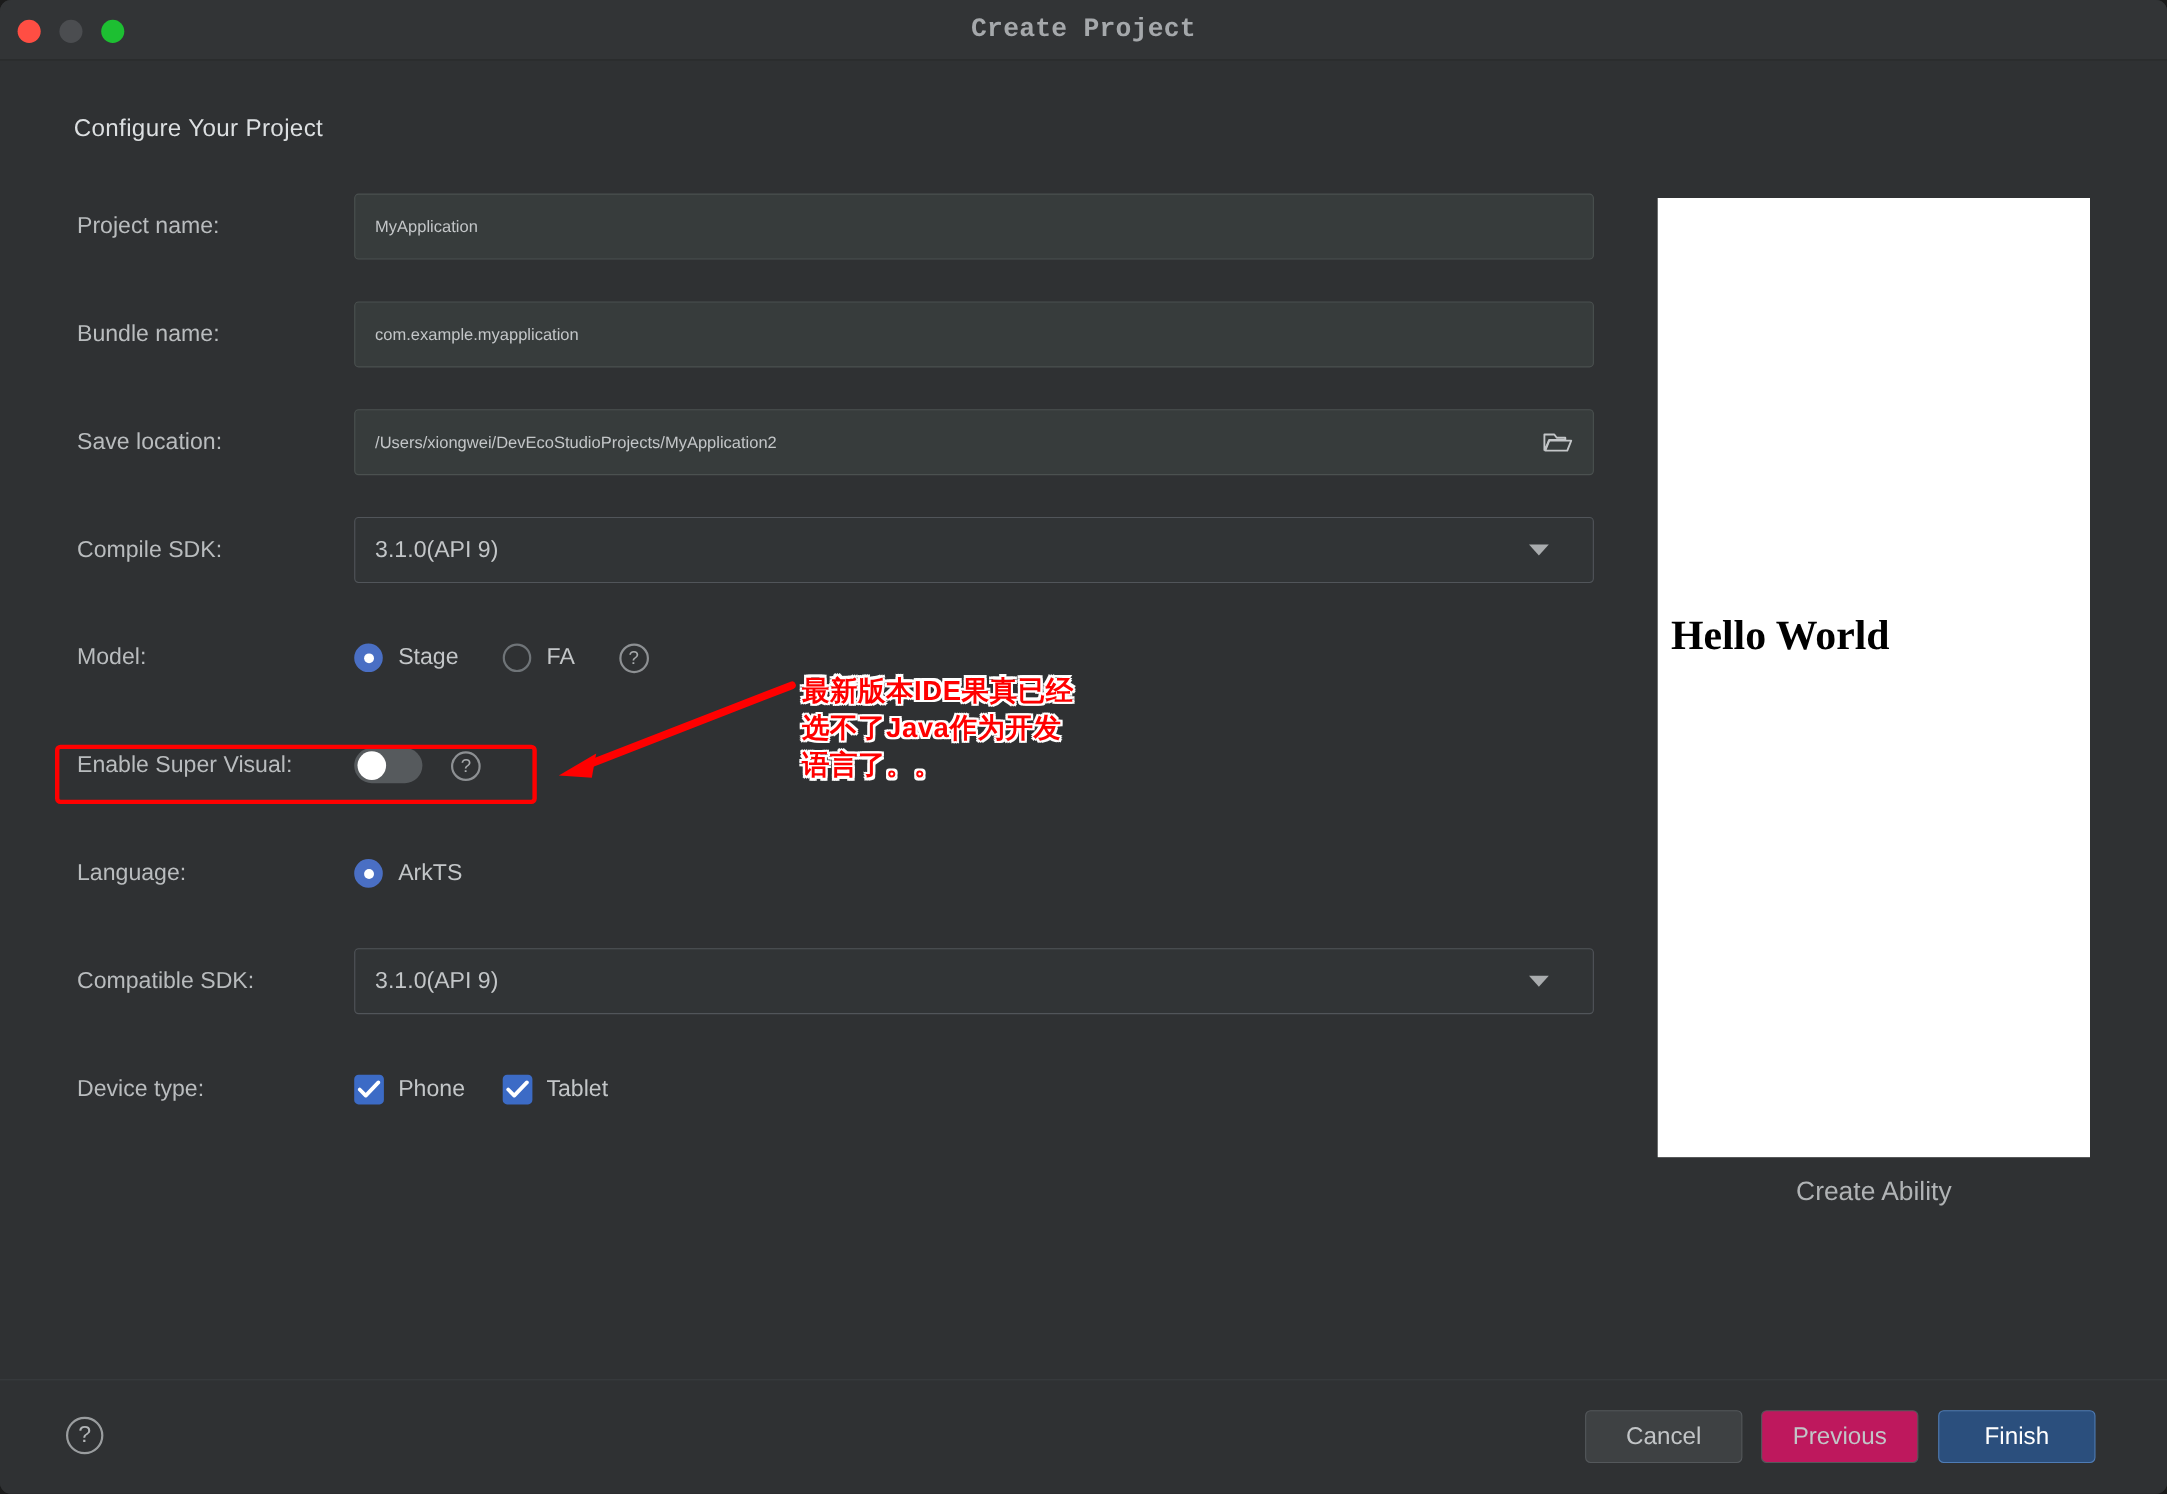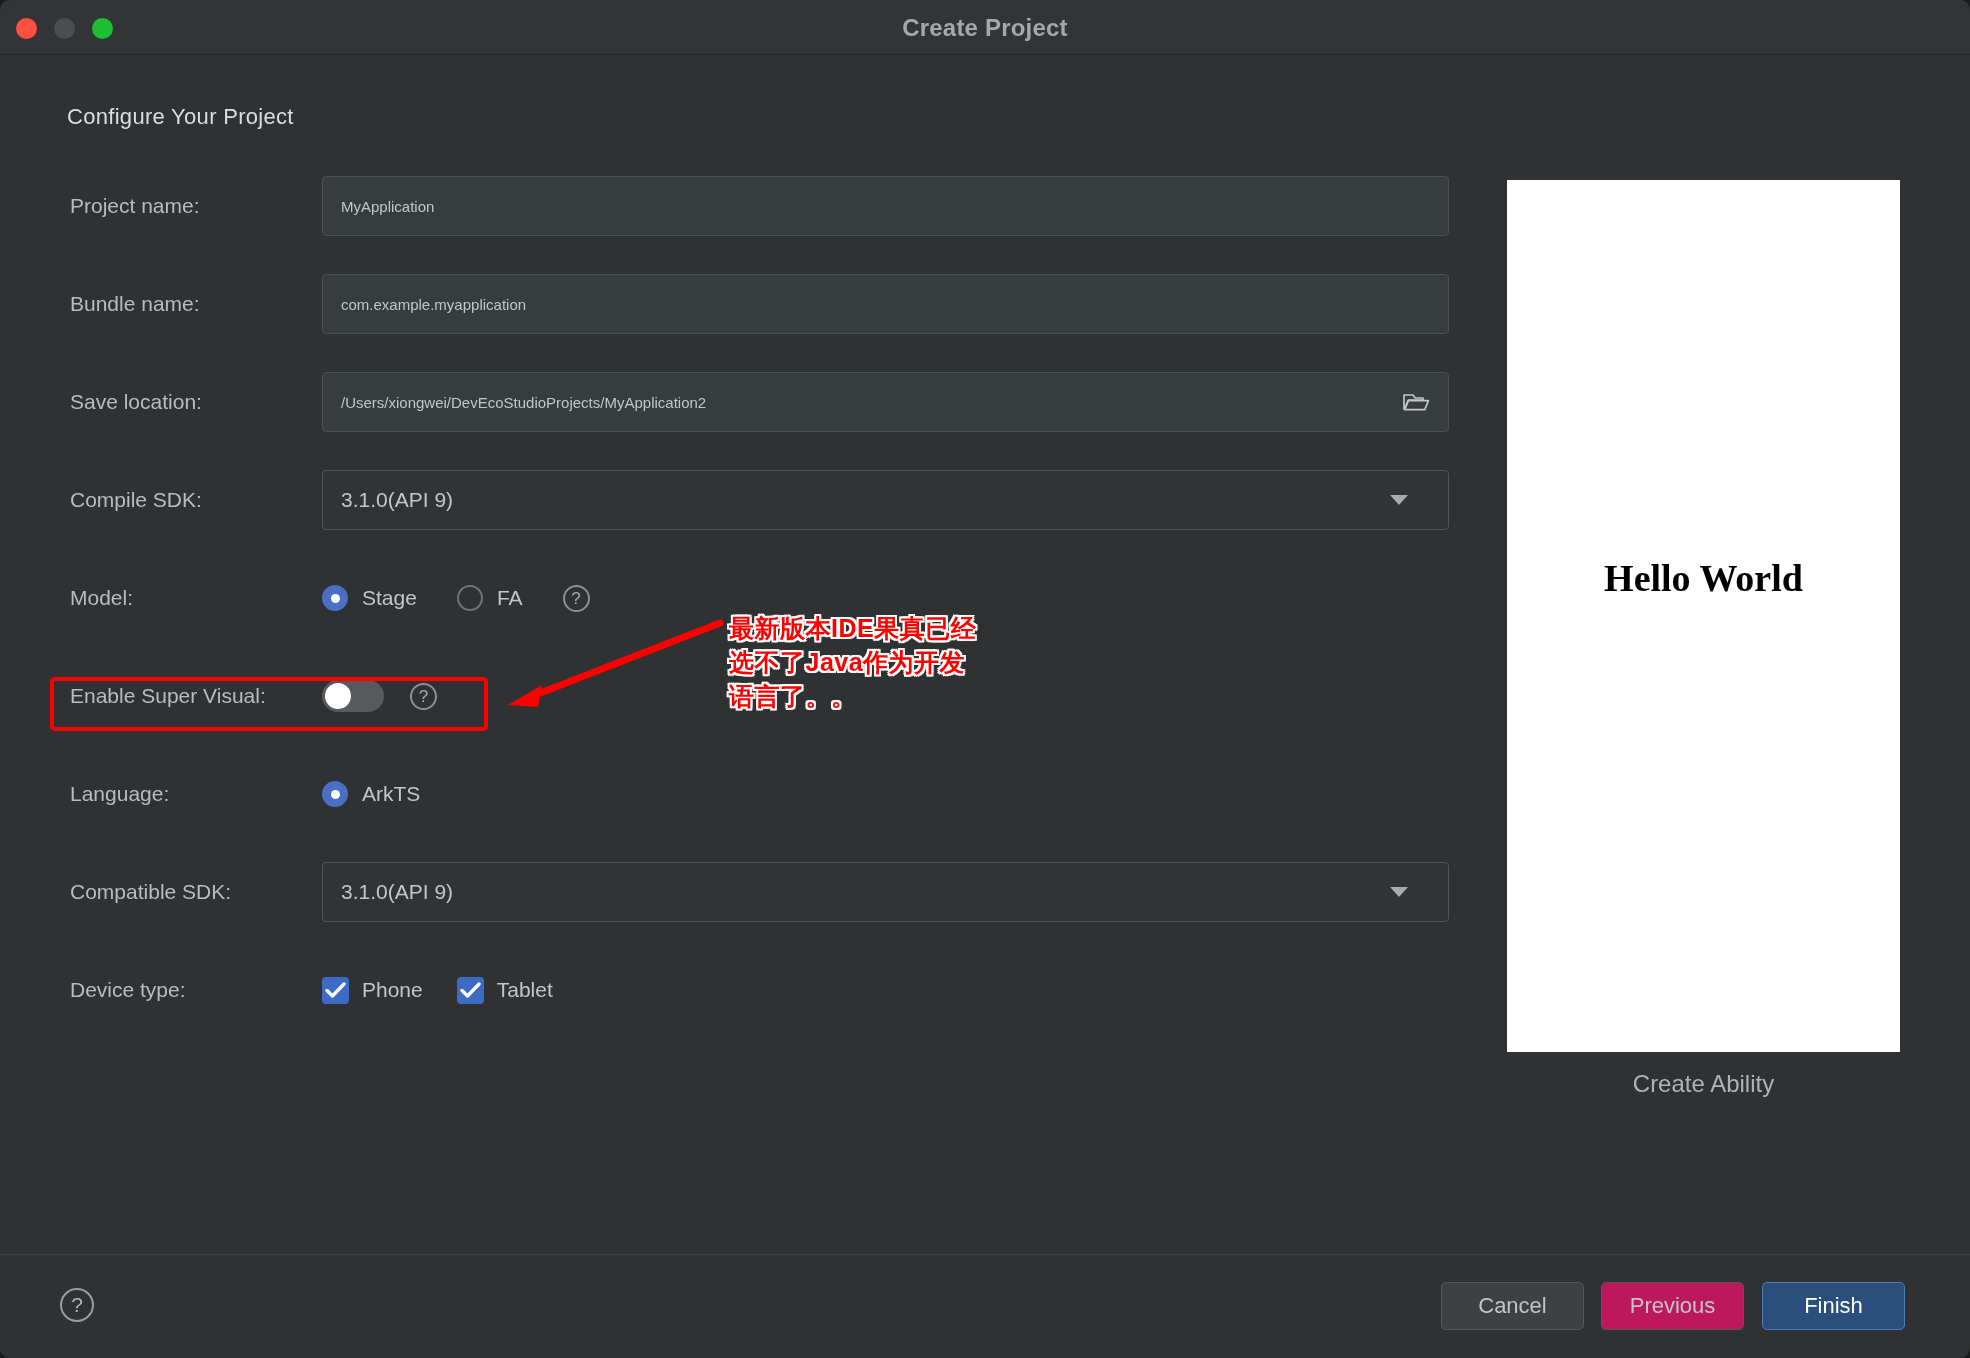--- a/index.html
+++ b/index.html
@@ -44,20 +44,21 @@
   #window-title {
     position: absolute;
     left: 0; top: 0;
     width: 100%;
     line-height: 55px;
     text-align: center;
     color: #a5a8ab;
     font-size: 24px;
     font-weight: bold;
     letter-spacing: .2px;
+    font-family: Liberation Mono, monospace;
   }
 
   
   #page-title {
     position: absolute;
     left: 67px;
     top: 104px;
     font-size: 22px;
     color: #dcdfe1;
     letter-spacing: .3px;
@@ -249,25 +250,25 @@
     top: 180px;
     width: 393px;
     height: 872px;
     background: #ffffff;
   }
   #preview-text {
     position: absolute;
     left: 0;
     top: 376px;
     width: 100%;
-    text-align: center;
     font-family: "Liberation Serif", serif;
     font-weight: bold;
     font-size: 38px;
     color: #000000;
+    padding-left: 12px;
   }
   #preview-caption {
     position: absolute;
     left: 1507px;
     top: 1070px;
     width: 393px;
     text-align: center;
     font-size: 24px;
     color: #b0b3b5;
   }

